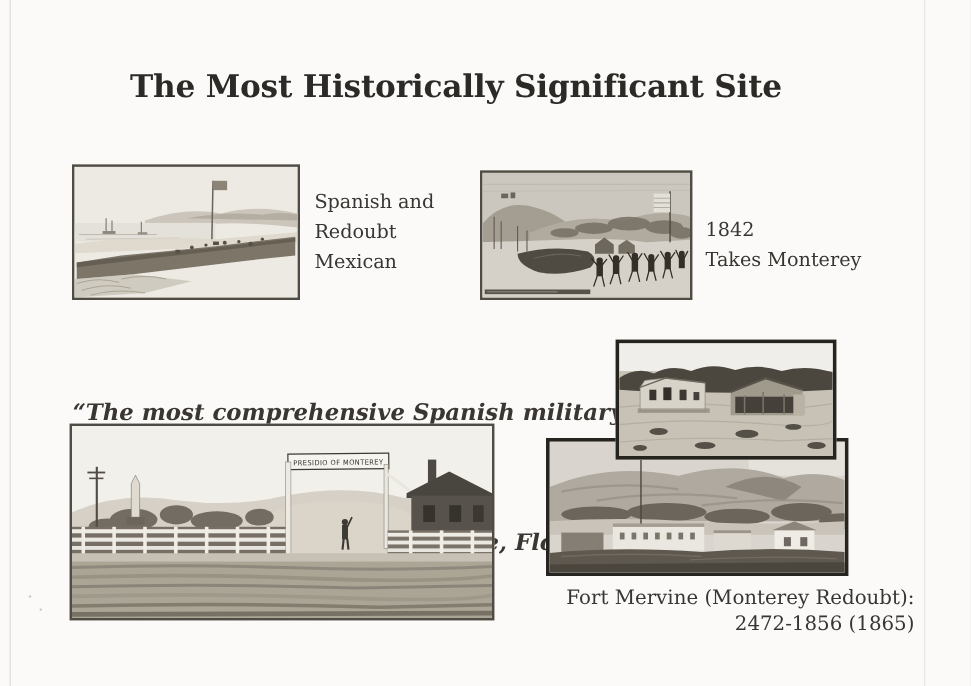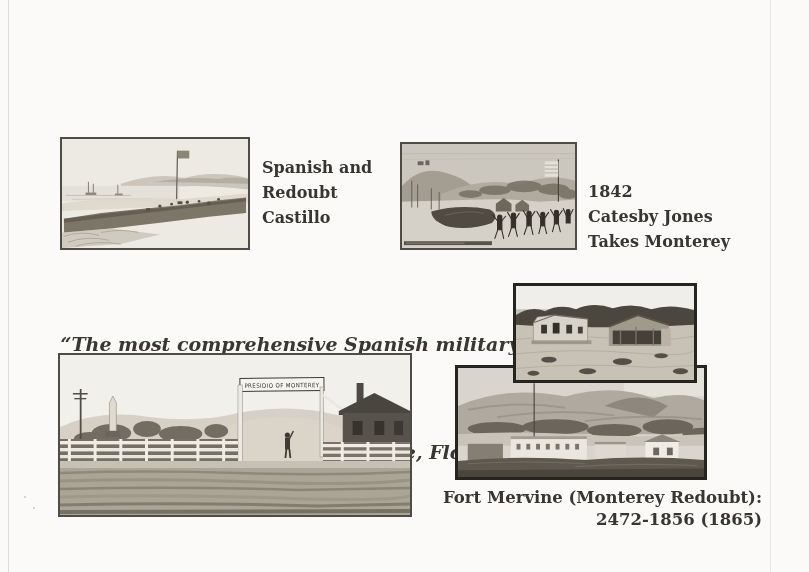--- a/index.html
+++ b/index.html
@@ -27,21 +27,21 @@
   .frame-mid{border:2px solid #4f4b45;}
   .frame-dark{border:3px solid #26241f;}
 
   .img-castillo{left:60px;top:137px;width:190px;height:113px;}
   .img-catesby{left:400px;top:142px;width:177px;height:108px;}
   .img-ruins{left:513px;top:283px;width:184px;height:100px;z-index:3;}
   .img-gate{left:58px;top:353px;width:354px;height:164px;z-index:2;}
   .img-mervine{left:455px;top:365px;width:252px;height:115px;z-index:1;}
 
   .caption{
-    position:absolute;color:#383532;font-weight:bold;
+    position:absolute;color:#383532;font-weight:normal;
     font-size:16px;line-height:25px;
   }
   .cap-castillo{left:262px;top:155px;}
   .cap-catesby{left:588px;top:155px;margin-top:24px;}
   .cap-mervine{left:440px;top:487px;width:322px;text-align:right;font-size:16.5px;line-height:22px;}
 
   .quote{
     position:absolute;top:277px;left:40px;width:500px;
     text-align:center;color:#3a3733;font-weight:bold;font-style:italic;
     font-size:19px;line-height:27px;white-space:pre-wrap;
@@ -51,20 +51,21 @@
 <body>
 
 <div class="slide">
 
   <div class="scan-line left"></div>
   <div class="scan-line right"></div>
   <div class="speck" style="left:24px;top:496px;width:2px;height:2px;"></div>
   <div class="speck" style="left:33px;top:507px;width:2px;height:2px;"></div>
 
   <div class="title">
+    <div>The Most Historically Significant Site</div>
   </div>
 
   <div class="photo frame-mid img-castillo">
     <svg viewBox="0 0 190 112" preserveAspectRatio="none">
       <rect x="0" y="0" width="190" height="112" fill="#edeae3"></rect>
 
       <path d="M60,46 Q95,34 125,40 Q155,32 190,40 L190,52 Q140,46 100,50 Q78,50 60,50 Z" fill="#c2bbb0" opacity="0.8"></path>
       <path d="M95,44 Q130,38 160,41 Q175,38 190,41 L190,46 Z" fill="#aaa296" opacity="0.7"></path>
 
       <rect x="0" y="48" width="120" height="16" fill="#e4e1da"></rect>
@@ -106,21 +107,21 @@
         <path d="M14,110 Q36,104 60,108" fill="none"></path>
         <path d="M40,96 Q60,92 78,96" fill="none"></path>
       </g>
       <path d="M0,96 L50,92 L100,98 L60,108 L0,112 Z" fill="#b4ac9e" opacity="0.5"></path>
     </svg>
   </div>
 
   <div class="caption cap-castillo">
     <div>Spanish and</div>
     <div>Redoubt</div>
-    <div>Castillo</div>
+    <div>Mexican</div>
   </div>
 
   <div class="photo frame-mid img-catesby">
     <svg viewBox="0 0 177 108" preserveAspectRatio="none">
       <rect x="0" y="0" width="177" height="108" fill="#cbc6be"></rect>
       <line x1="0" y1="10" x2="177" y2="10" stroke="#bfbab2" stroke-width="1"></line>
       <line x1="0" y1="16" x2="177" y2="15" stroke="#c2bdb5" stroke-width="0.8"></line>
 
       <path d="M0,44 Q18,22 45,30 Q60,34 70,42 L70,60 L0,60 Z" fill="#a49d92"></path>
       <g fill="#6b655b">
@@ -211,21 +212,20 @@
         <line x1="146" y1="30" x2="160" y2="30" stroke="#b3aea5" stroke-width="1"></line>
       </g>
 
       <rect x="2" y="101" width="90" height="4" fill="#57524a"></rect>
       <rect x="4" y="102.5" width="60" height="1" fill="#8a847a"></rect>
     </svg>
   </div>
 
   <div class="caption cap-catesby">
     <div>1842</div>
-    <div>Catesby Jones</div>
     <div>Takes Monterey</div>
   </div>
 
   <div class="quote">
     <div>“The most comprehensive Spanish military base</div>
     <div>remains west of  Saint Augustine, Florida”</div>
   </div>
 
   <div class="photo frame-dark img-ruins">
     <svg viewBox="0 0 184 97" preserveAspectRatio="none">

